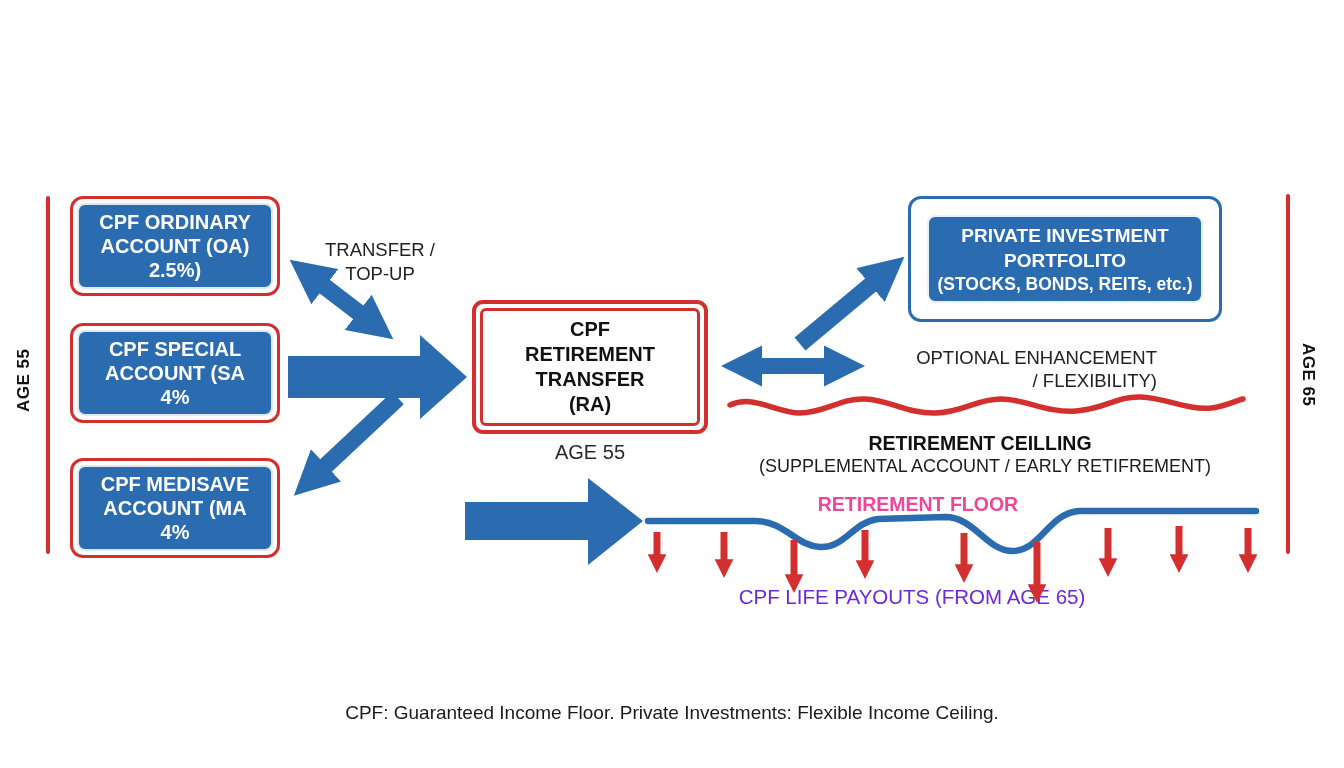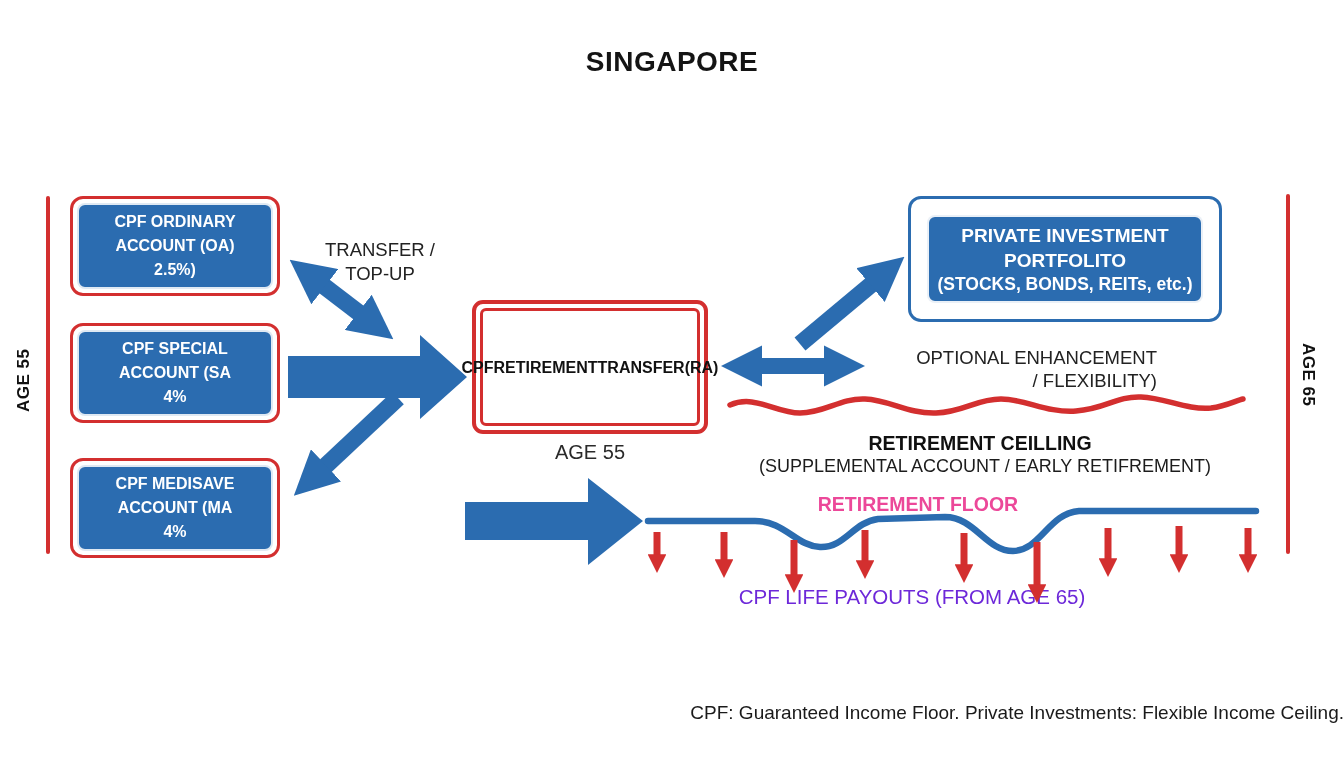--- a/index.html
+++ b/index.html
@@ -17,63 +17,62 @@
   .age-side { position:absolute; font-weight:700; font-size:17px; color:#111; letter-spacing:.5px; }
   .age-left  { left:14px;  top:300px; height:160px; writing-mode:vertical-rl; transform:rotate(180deg); text-align:center; }
   .age-right { left:1298px; top:295px; height:160px; writing-mode:vertical-rl; text-align:center; }
 
   
   .src-box { position:absolute; left:70px; width:210px; height:100px;
              border:3.5px solid var(--red); border-radius:13px; background:#fff; padding:4px; }
   .src-box .inner { width:100%; height:100%; background:var(--blue); border-radius:8px;
              border:2px solid rgba(255,255,255,.85);
              display:flex; flex-direction:column; align-items:center; justify-content:center;
-             color:#fff; font-weight:700; font-size:16px; line-height:24px; text-align:center; }
+             color:#fff; font-weight:700; font-size:20px; line-height:24px; text-align:center; }
   .src-1 { top:196px; } .src-2 { top:323px; } .src-3 { top:458px; }
 
   
   .ra-box { position:absolute; left:472px; top:300px; width:236px; height:134px;
             border:4px solid var(--red); border-radius:11px; padding:4px; background:#fff; }
   .ra-box .inner { width:100%; height:100%; border:3px solid var(--red); border-radius:6px;
-            display:flex; flex-direction:row; align-items:center; justify-content:center;
-            color:#111; font-weight:700; font-size:16px; line-height:25px; text-align:right; }
+            display:flex; flex-direction:column; align-items:center; justify-content:center;
+            color:#111; font-weight:700; font-size:20px; line-height:25px; text-align:right; }
   .ra-age { position:absolute; left:472px; top:441px; width:236px; text-align:center;
             font-size:20px; color:#2a2a2a; }
 
   
   .inv-box { position:absolute; left:908px; top:196px; width:314px; height:126px;
              border:3px solid var(--blue); border-radius:13px; background:#fff; padding:16px; }
   .inv-box .inner { width:100%; height:100%; background:var(--blue); border-radius:8px;
              border:2.5px solid rgba(255,255,255,.9);
              display:flex; flex-direction:column; align-items:center; justify-content:center;
              color:#fff; text-align:center; }
   .inv-line-b { font-weight:700; font-size:19px; line-height:25px; }
   .inv-line-r { font-weight:700; font-size:17.5px; line-height:23px; }
 
   .lbl { position:absolute; color:#222; text-align:center; }
   .transfer-lbl { left:298px; top:238px; width:164px; font-size:18.5px; line-height:24px; }
   .optional-lbl { left:872px; top:346px; width:285px; font-size:18.5px; line-height:23px;text-align:right; }
   .ceiling-title { left:780px; top:432px; width:400px; font-weight:700; font-size:19.5px; color:#101010; }
   .ceiling-sub  { left:730px; top:456px; width:510px; font-size:18px; color:#1c1c1c; }
   .floor-title  { left:768px; top:493px; width:300px; font-weight:700; font-size:19.5px; color:#ec4899; }
   .payout-lbl   { left:712px; top:585px; width:400px; font-size:20.5px; color:#6d28d9; }
-  .caption { position:absolute; left:0; top:702px; width:1344px; text-align:right;
+  .caption { position:absolute; left:0; top:702px; width:1344px; text-align:center;
              font-size:19px; color:#1a1a1a; }
 
   svg.overlay { position:absolute; left:0; top:0; width:1344px; height:768px; pointer-events:none; }
   .blue-stroke { stroke:var(--blue); } .blue-fill { fill:var(--blue); }
   .red-stroke { stroke:var(--red); } .red-fill { fill:var(--red); }
 </style>
 </head>
 <body>
 
 <div class="stage">
 
   <div class="title">
-    <div>SINGAPORE</div>
   </div>
 
   <div class="rail rail-left"></div>
   <div class="age-side age-left">AGE 55</div>
   <div class="rail rail-right"></div>
   <div class="age-side age-right">AGE 65</div>
 
   <div class="src-box src-1">
     <div class="inner">
       <div>CPF ORDINARY</div>

